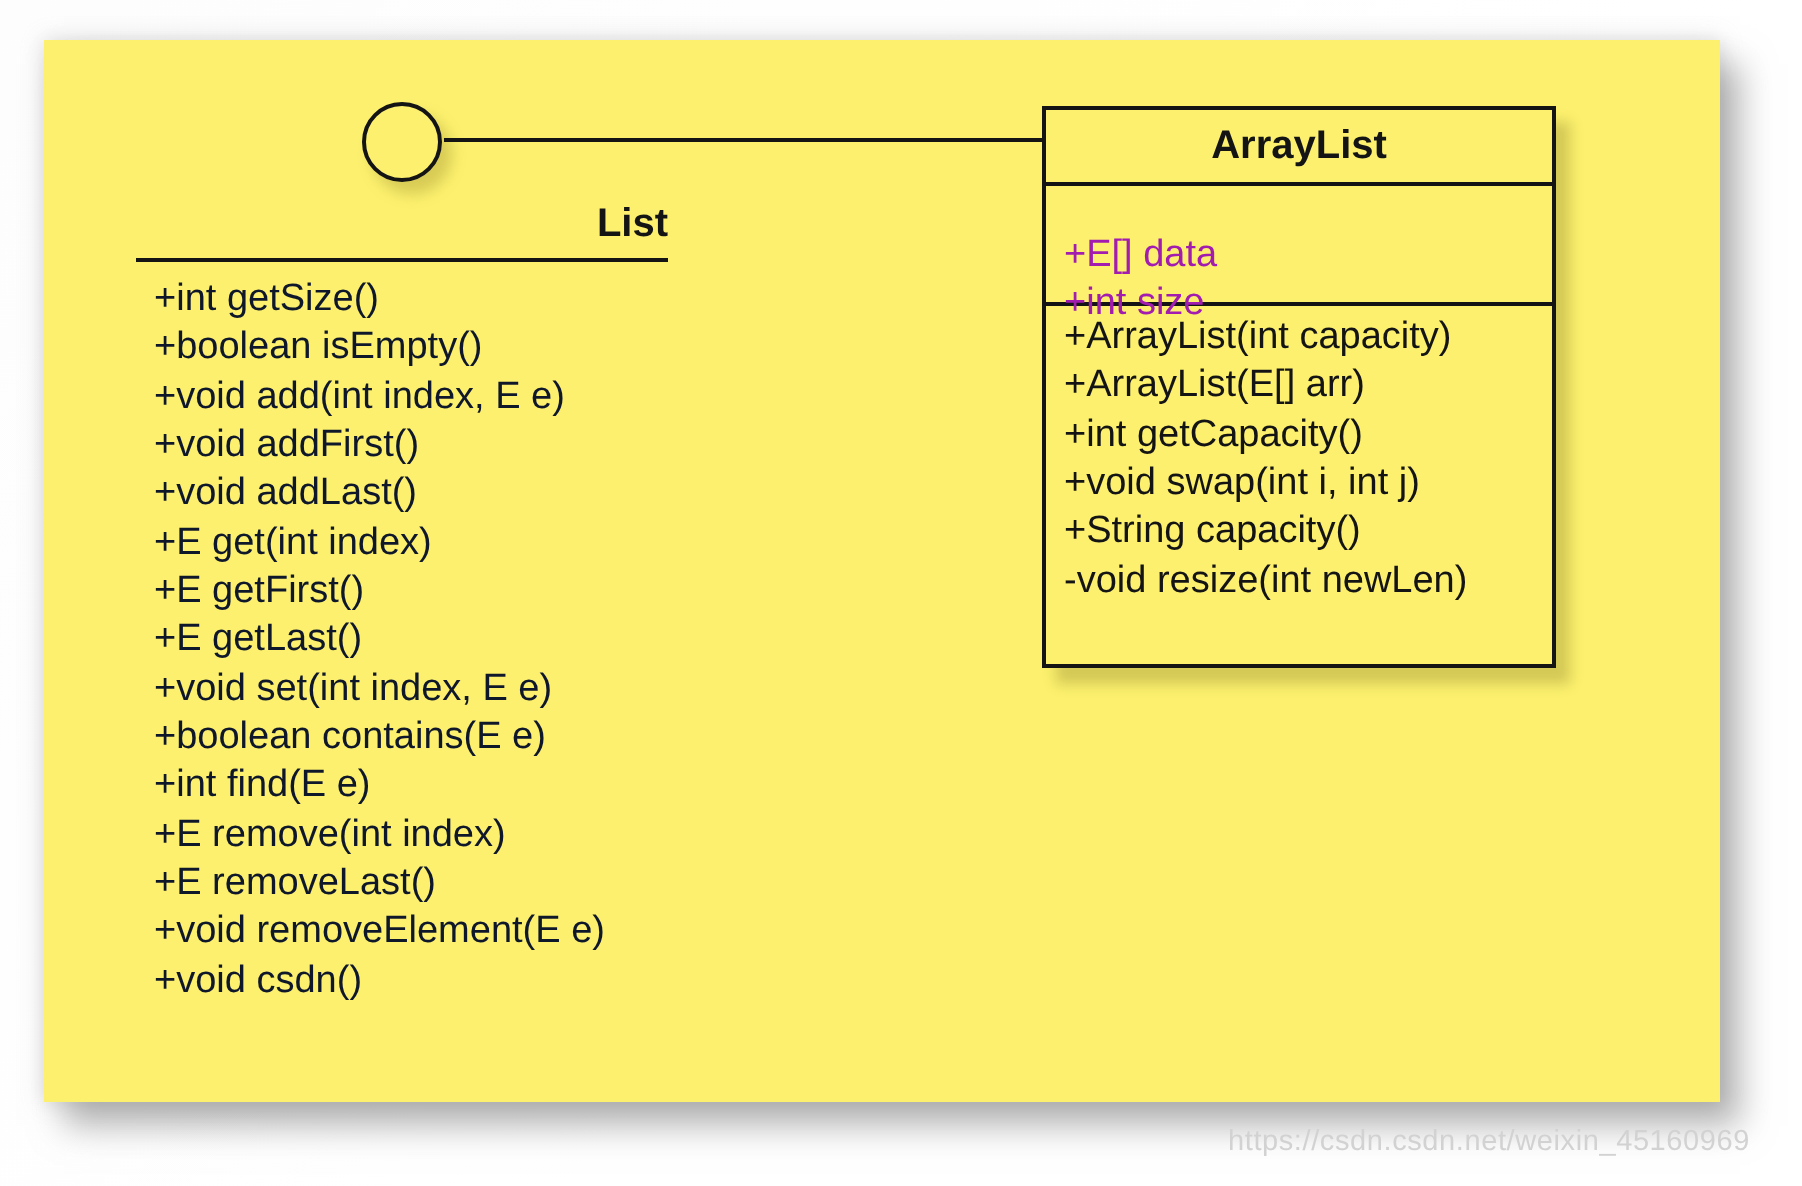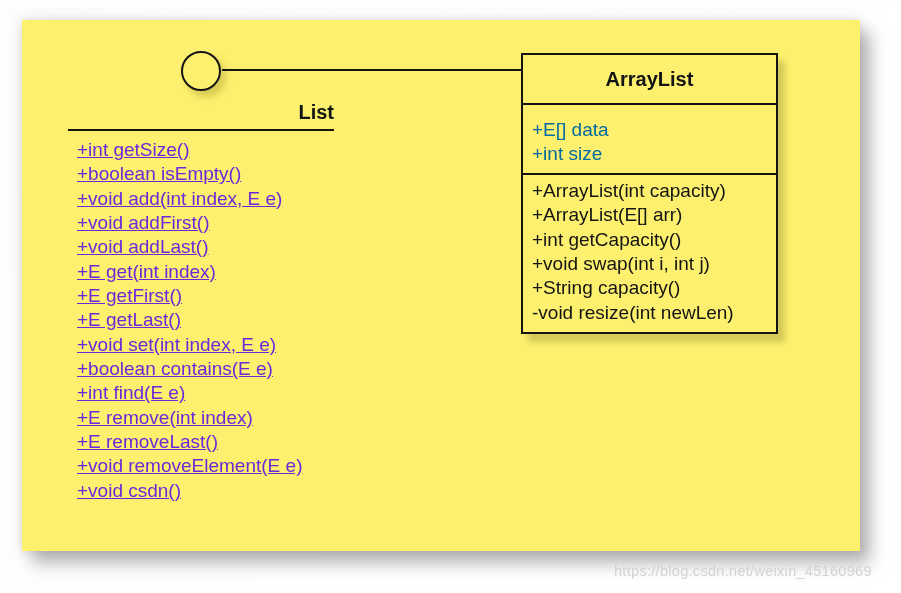--- a/index.html
+++ b/index.html
@@ -32,41 +32,40 @@
   .iface-title {
     position: absolute; left: 46px; top: 81px; width: 266px;
     text-align: right; font-weight: bold; font-size: 20px; color: #141414;
   }
   .iface-underline {
     position: absolute; left: 46px; top: 109px; width: 266px; height: 2px;
     background: #141414;
   }
   .iface-methods {
     position: absolute; left: 55px; top: 118px; width: 320px;
-    font-size: 19px; line-height: 24.33px; color: #6d28d9;
+    font-size: 19px; line-height: 24.33px; color: #0f172a;
     white-space: nowrap;
-    text-decoration: underline;
   }
 
   
   .class-box {
     position: absolute; left: 499px; top: 33px; width: 257px; height: 281px;
     border: 2px solid #141414; background: #fcf06e;
     box-shadow: 7px 8px 6px rgba(110,100,30,0.28);
     display: flex; flex-direction: column;
   }
   .class-title {
-    height: 50px; border-bottom: 2px solid #141414;
+    height: 38px; border-bottom: 2px solid #141414;
     display: flex; align-items: center; justify-content: center;
     font-weight: bold; font-size: 20px; color: #141414;
   }
   .class-attrs {
-    height: 70px; border-bottom: 2px solid #141414;
-    padding: 13px 0 0 9px;
-    font-size: 19px; line-height: 24.33px; color: #0369a1;
+    height: 60px; border-bottom: 2px solid #141414;
+    padding: 23px 0 0 9px;
+    font-size: 19px; line-height: 24.33px; color: #a21caf;
     white-space: nowrap;
   }
   .class-methods {
     flex: 1; padding: 4px 0 0 9px;
     font-size: 19px; line-height: 24.35px; color: #141414;
     white-space: nowrap;
   }
 
   .watermark {
     position: absolute; left: 614px; top: 563px;
@@ -114,15 +113,15 @@
           <div>+ArrayList(E[] arr)</div>
           <div>+int getCapacity()</div>
           <div>+void swap(int i, int j)</div>
           <div>+String capacity()</div>
           <div>-void resize(int newLen)</div>
         </div>
     </div>
 
   </div>
 
-  <div class="watermark">https://blog.csdn.net/weixin_45160969</div>
+  <div class="watermark">https://csdn.csdn.net/weixin_45160969</div>
 
 </div>
 
 </body></html>

